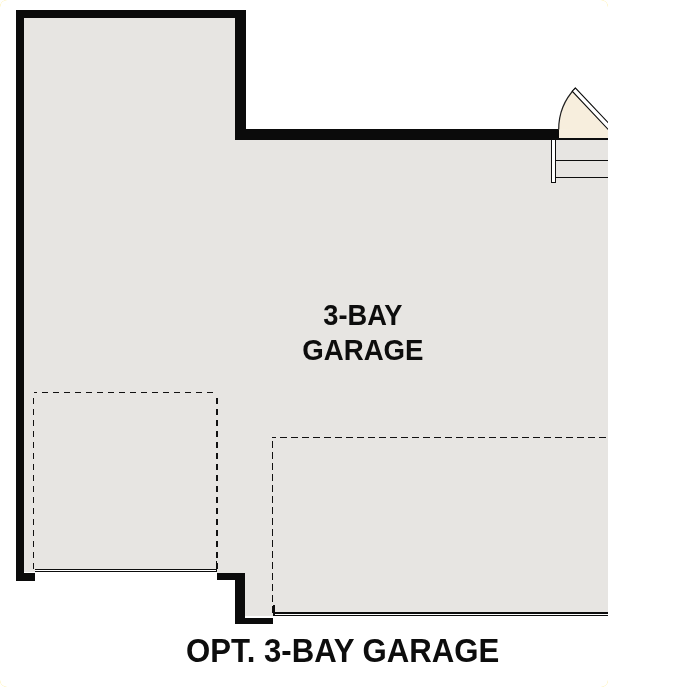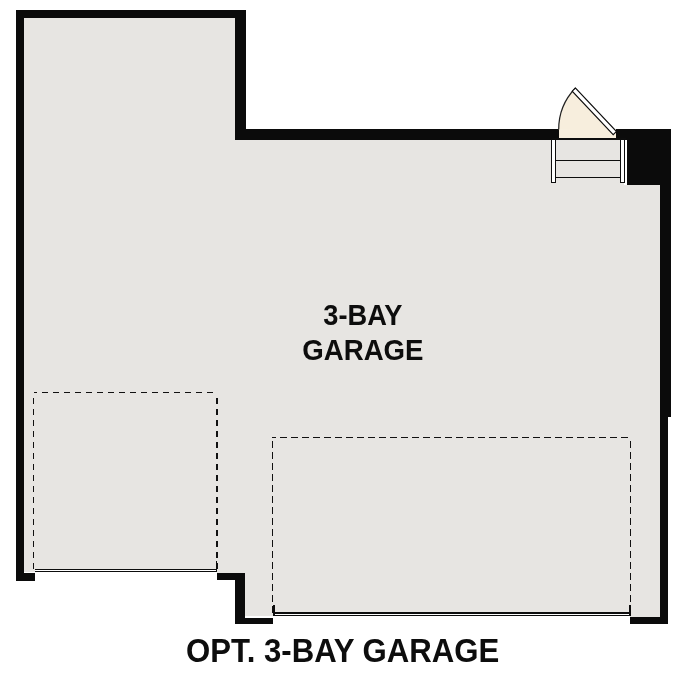--- a/index.html
+++ b/index.html
@@ -1,16 +1,16 @@
 <!DOCTYPE html>
 <html><head>
 <meta charset="utf-8">
 <style>
   html,body{margin:0;padding:0;background:#ffffff;}
-  .wrap{width:687px;height:687px;position:relative;background:#fde047;overflow:hidden;}
+  .wrap{width:608px;height:687px;position:relative;background:#fde047;overflow:hidden;border-radius:7px;}
   svg{display:block;}
   text{-webkit-font-smoothing:antialiased;font-family:"Liberation Sans", sans-serif;font-weight:bold;fill:#0d0d0d;}
 </style>
 </head>
 <body>
 <div class="wrap">
 <svg width="687" height="687" viewBox="0 0 687 687" xmlns="http://www.w3.org/2000/svg" shape-rendering="crispEdges">
 
   <rect x="0" y="0" width="687" height="687" fill="#ffffff"></rect>
 

